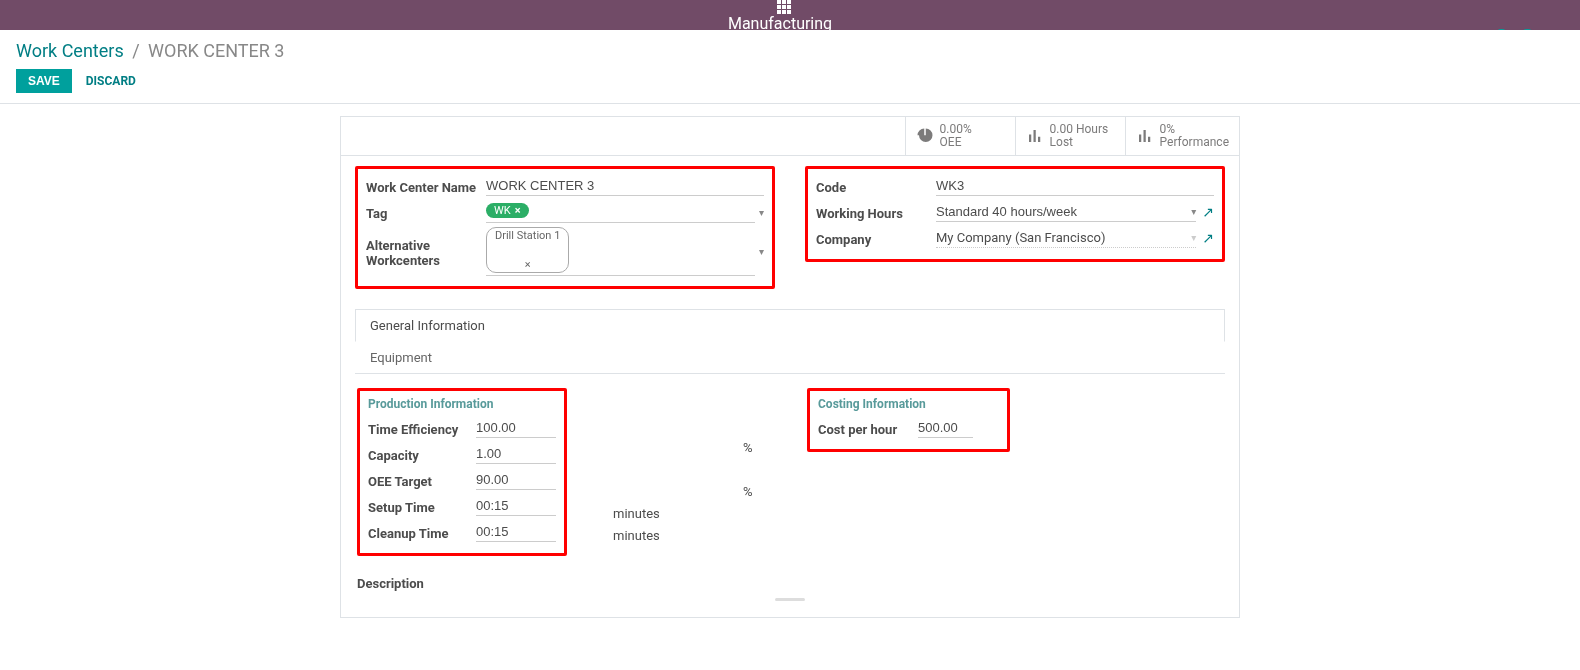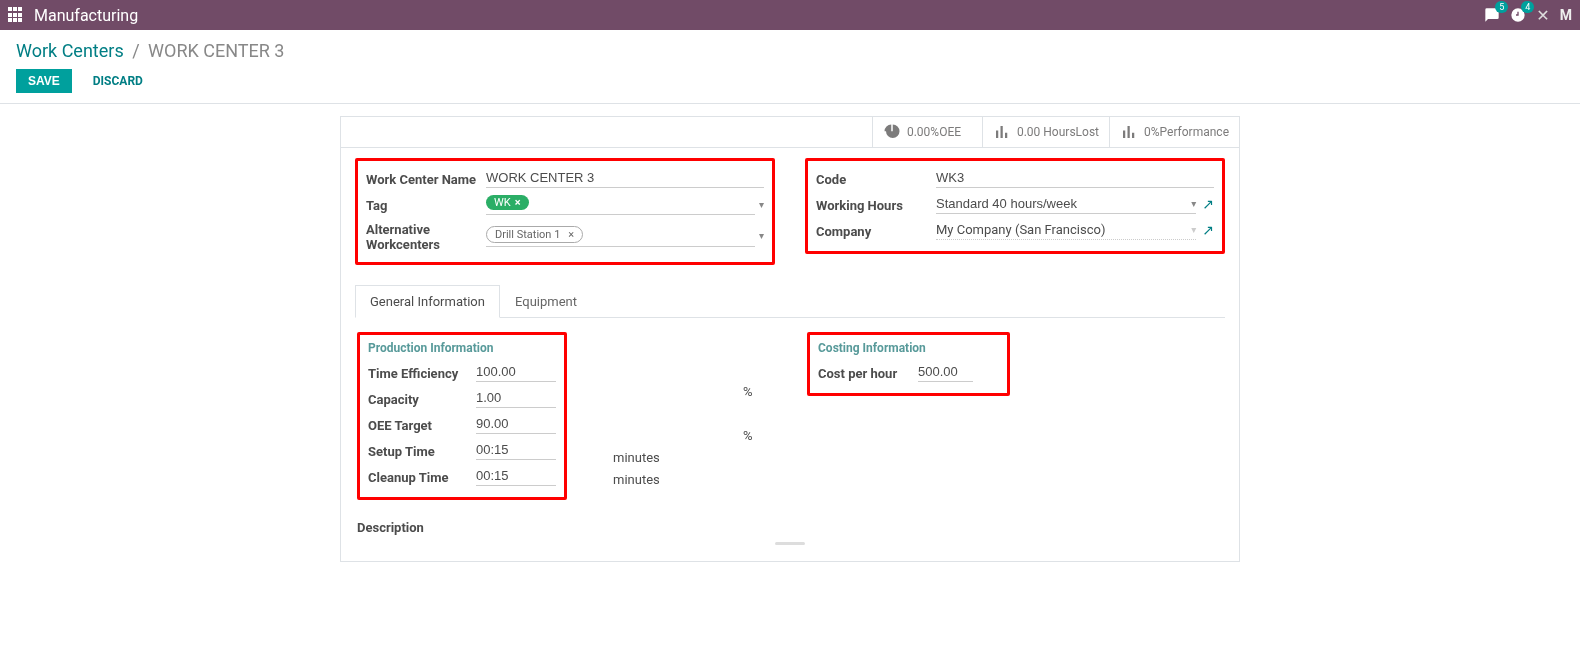--- a/index.html
+++ b/index.html
@@ -8,75 +8,75 @@
     --link-teal:#017E84;
     --muted:#6c757d;
     --border:#dee2e6;
     --tag-green:#2BAE66;
     --highlight:#ff0000;
     --text:#4c4c4c;
   }
   *{box-sizing:border-box;}
   body{margin:0;font-family:-apple-system,BlinkMacSystemFont,"Segoe UI",Roboto,"Helvetica Neue",Arial,sans-serif;font-size:13px;color:var(--text);background:#fff;}
   
-  .navbar{background:var(--navbar-bg);display:flex;align-items:center;height:30px;padding:0 8px;color:#fff;overflow:hidden;}
+  .navbar{background:var(--navbar-bg);display:flex;align-items:center;height:30px;padding:0 8px;color:#fff;overflow:hidden;flex-direction:column;}
   .apps-icon{width:16px;height:16px;display:flex;flex-wrap:wrap;gap:1px;margin-right:10px;cursor:pointer;}
   .apps-icon span{width:4px;height:4px;background:#fff;}
   .app-name{font-size:16px;font-weight:400;margin-right:20px;}
   .nav-menu{display:flex;gap:22px;font-size:13px;}
   .nav-menu a{color:#E5DDE2;text-decoration:none;cursor:pointer;}
   .navbar-right{margin-left:auto;display:flex;align-items:center;gap:10px;font-size:14px;}
   .sys-item{position:relative;display:inline-flex;align-items:center;cursor:pointer;}
   .badge{position:absolute;top:-6px;right:-8px;background:#00A09D;color:#fff;border-radius:8px;font-size:9px;padding:0 4px;line-height:12px;}
   .close-x{font-size:16px;cursor:pointer;color:#ddd;}
   .avatar-m{font-weight:bold;color:#eee;}
 
   
   .control-panel{padding:6px 16px 10px;border-bottom:1px solid var(--border);}
   .breadcrumb{font-size:18px;color:#888;margin:4px 0 8px;}
   .breadcrumb a{color:var(--link-teal);text-decoration:none;cursor:pointer;}
   .breadcrumb span.sep{margin:0 4px;color:#888;}
-  .cp-buttons{display:flex;gap:21px;align-items:center;}
+  .cp-buttons{display:flex;gap:14px;align-items:center;}
   .btn-primary{background:#00A09D;color:#fff;border:none;padding:5px 12px;font-size:12px;font-weight:bold;cursor:pointer;}
   .btn-link{color:var(--link-teal);font-weight:bold;font-size:12px;cursor:pointer;}
 
   
   .content-area{display:flex;justify-content:center;padding:12px 0 30px;}
   .form-sheet{width:900px;border:1px solid var(--border);background:#fff;}
 
   
   .button-box{display:flex;justify-content:flex-end;border-bottom:1px solid var(--border);}
   .stat-button{display:flex;align-items:center;gap:6px;padding:6px 10px;border-left:1px solid var(--border);min-width:110px;background:#fff;cursor:pointer;}
   .stat-icon{width:18px;height:18px;fill:#7C7B7B;}
-  .stat-text{display:flex;flex-direction:row;line-height:13px;}
+  .stat-text{display:flex;flex-direction:column;line-height:13px;}
   .stat-value{color:#7C7B7B;font-size:12px;}
   .stat-label{color:#7C7B7B;font-size:12px;}
 
   
   .sheet-body{padding:10px 14px 14px;}
   .two-col{display:flex;gap:30px;}
   .col{flex:1;}
   .fld{display:flex;align-items:center;margin-bottom:4px;min-height:22px;}
   .fld label{width:120px;font-weight:bold;font-size:13px;padding-top:3px;}
   .fld .val{flex:1;display:flex;align-items:center;}
   .in{border:none;border-bottom:1px solid #ccc;width:100%;padding:2px 0;font-size:13px;color:#4c4c4c;background:transparent;}
   .static-val{padding:2px 0;font-size:13px;}
   .suffix{margin-left:6px;color:#4c4c4c;font-size:13px;}
   .ext-link{color:var(--link-teal);margin-left:6px;font-size:14px;cursor:pointer;}
   .caret{color:#888;margin-left:4px;font-size:10px;cursor:pointer;}
 
   .tag{display:inline-flex;align-items:center;background:var(--tag-green);color:#fff;border-radius:10px;padding:1px 8px;font-size:11px;gap:4px;}
   .tag .x{cursor:pointer;font-weight:bold;}
-  .tag-outline{display:inline-flex;align-items:center;border:1px solid #aaa;color:#666;border-radius:10px;padding:1px 8px;font-size:11px;gap:8px;}
+  .tag-outline{display:inline-flex;align-items:center;border:1px solid #aaa;color:#666;border-radius:10px;padding:1px 8px;font-size:11px;gap:16px;flex-direction:column;}
 
   
   .hl{border:3px solid var(--highlight);border-radius:2px;padding:6px 8px;margin-bottom:6px;}
 
   
-  .tabs{display:flex;border-bottom:1px solid var(--border);margin-top:14px;}
+  .tabs{display:flex;border-bottom:1px solid var(--border);margin-top:14px;flex-direction:column;}
   .tab{padding:8px 14px;font-size:13px;cursor:pointer;border:1px solid transparent;border-bottom:none;color:#666;}
   .tab.active{border:1px solid var(--border);border-bottom:1px solid #fff;margin-bottom:-1px;color:#4c4c4c;background:#fff;}
 
   .tab-content{padding:14px 2px 2px;}
   .section-title{color:#589A9A;font-size:12px;font-weight:bold;margin-bottom:6px;}
 
   .desc-label{font-weight:bold;font-size:13px;margin:14px 0 6px;}
   .desc-box{border:1px solid var(--border);width:100%;min-height:80px;resize:vertical;padding:6px;font-size:13px;font-family:inherit;color:#4c4c4c;}
   .desc-box::placeholder{color:#aaa;}
   .resize-handle{height:4px;display:flex;justify-content:center;align-items:center;}

